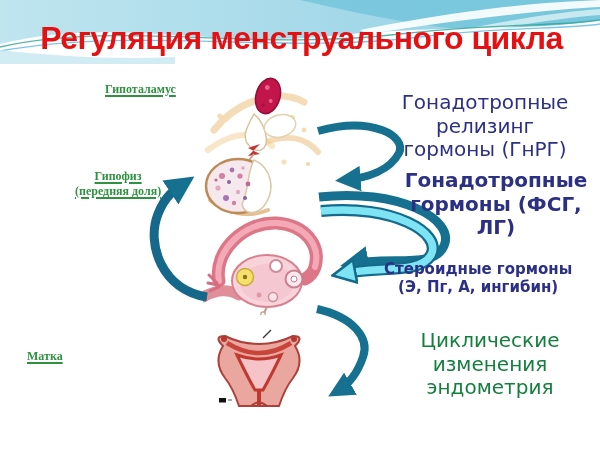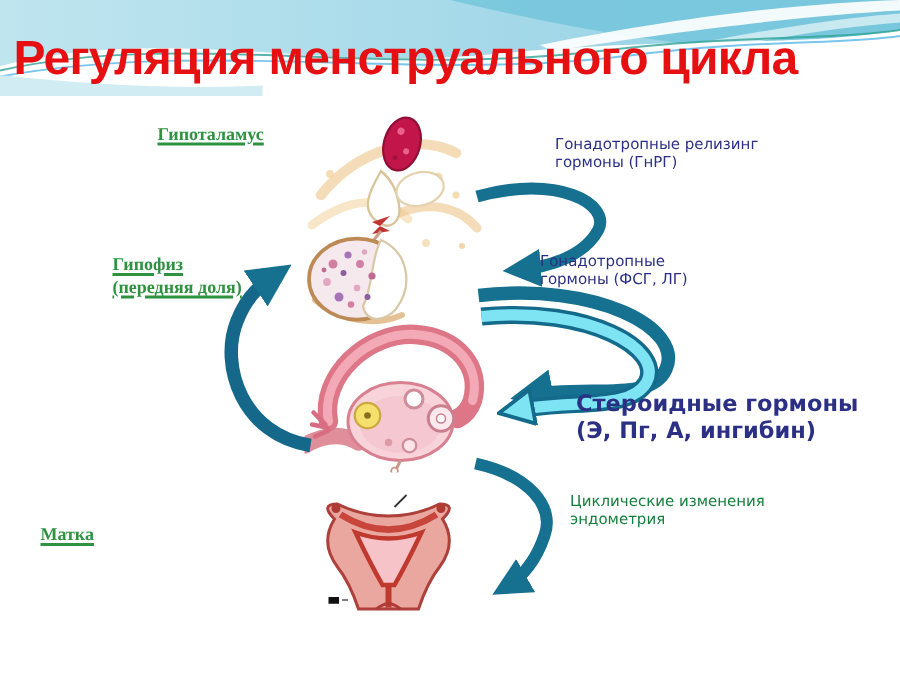--- a/index.html
+++ b/index.html
@@ -1,27 +1,27 @@
 <!DOCTYPE html>
 <html><head>
 <meta charset="utf-8">
 <style>
   html,body{margin:0;padding:0;background:#fff;}
   #slide{position:relative;width:600px;height:450px;background:#fff;overflow:hidden;
-         font-family:"Liberation Sans",sans-serif;}
+         font-family:"Liberation Sans",sans-serif;text-align:center;}
   #banner{position:absolute;left:0;top:0;width:600px;height:64px;}
   #title{position:absolute;left:9px;top:20px;width:585px;z-index:3;
          color:#e60f12;font-weight:bold;font-size:32px;letter-spacing:-0.5px;
          font-family:"Liberation Sans",sans-serif;white-space:nowrap;}
   .organ-label{position:absolute;z-index:2;color:#2e9240;
          font-family:"Liberation Serif",serif;font-weight:bold;font-size:12px;
          line-height:1.22;text-decoration:underline;text-decoration-thickness:1.5px;
          text-underline-offset:2px;white-space:pre-line;}
   .hormone-label{position:absolute;z-index:2;color:#2b3084;
-         font-family:"DejaVu Sans",sans-serif;font-size:10px;line-height:1.18;
+         font-family:"DejaVu Sans",sans-serif;font-size:20px;line-height:1.18;
          white-space:pre-line;}
   .hormone-label.bold{font-weight:bold;font-size:15px;margin-left:14px;}
   .hormone-label.teal{color:#15803d;}
   .illus{position:absolute;z-index:1;}
   #arrows{position:absolute;left:0;top:0;width:600px;height:450px;z-index:1;
          pointer-events:none;}
 </style>
 </head>
 <body>
 
@@ -47,21 +47,21 @@
 
   <div id="title">Регуляция менструального цикла</div>
 
   <div class="organ-label" style="left:105px;top:82px;">Гипоталамус</div>
   <div class="organ-label" style="left:75px;top:169px;">Гипофиз
 (передняя доля)</div>
   <div class="organ-label" style="left:27px;top:349px;">Матка</div>
 
   <div class="hormone-label" style="left:370px;top:91px;">Гонадотропные релизинг
 гормоны (ГнРГ)</div>
-  <div class="hormone-label" style="left:360px;top:169px;">Гонадотропные
+  <div class="hormone-label" style="left:392px;top:169px;font-weight:bold;">Гонадотропные
 гормоны (ФСГ, ЛГ)</div>
   <div class="hormone-label bold" style="left:370px;top:261px;">Стероидные гормоны
 (Э, Пг, А, ингибин)</div>
   <div class="hormone-label teal" style="left:380px;top:329px;">Циклические изменения
 эндометрия</div>
 
   <svg class="illus" style="left:196px;top:72px;width:130px;height:148px;" viewBox="0 0 130 148" xmlns="http://www.w3.org/2000/svg">
     <g>
       <path d="M18,58 C42,28 82,16 108,30" fill="none" stroke="#f0ca92" stroke-width="7" stroke-linecap="round" opacity="0.65"></path>
       <path d="M12,78 C36,60 58,58 76,74" fill="none" stroke="#f3d6a4" stroke-width="6" stroke-linecap="round" opacity="0.6"></path>

